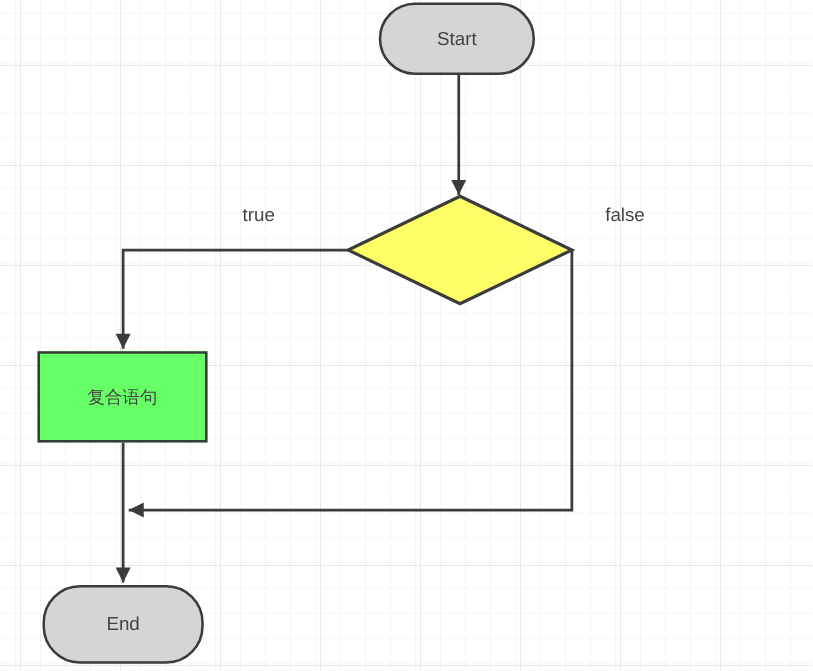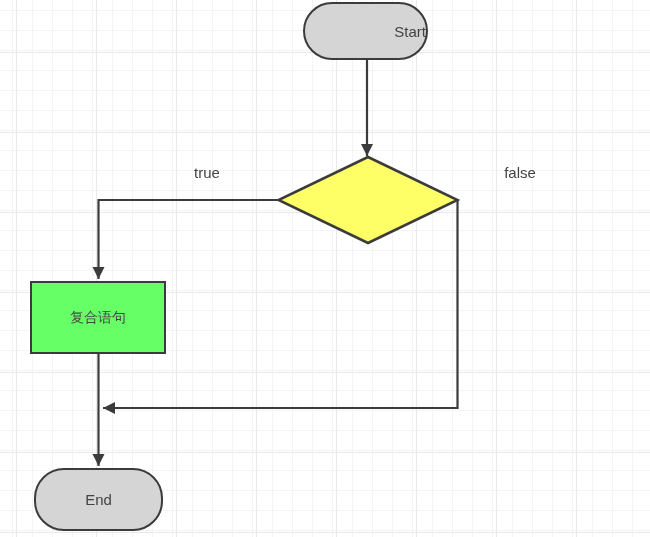--- a/index.html
+++ b/index.html
@@ -44,21 +44,21 @@
     align-items: center;
     justify-content: center;
     color: #444444;
     font-size: 15px;
     border: 2.5px solid #3b3b3b;
   }
   .terminator {
     background: #d5d5d5;
     border-radius: 30px;
   }
-  .node-start { left: 303px; top: 2px;   width: 125px; height: 58px; justify-content: flex-end; }
+  .node-start { left: 303px; top: 2px;   width: 125px; height: 58px; }
   .node-end   { left: 34px;  top: 468px; width: 129px; height: 63px; }
   .node-process {
     left: 30px; top: 281px; width: 136px; height: 73px;
     background: #66ff66;
     font-size: 14px;
   }
   .diamond-label {
     position: absolute;
     left: 278px; top: 155px;
     width: 180px; height: 88px;
@@ -71,21 +71,21 @@
   }
   .edge-label {
     position: absolute;
     color: #444444;
     font-size: 15px;
     transform: translate(-50%, -50%);
     white-space: nowrap;
     text-align: right;
   }
   .label-true  { left: 207px; top: 172px; }
-  .label-false { left: 520px; top: 172px; }
+  .label-false { left: 500px; top: 172px; }
 </style>
 </head>
 <body>
 
 <div class="canvas">
 
   <svg class="edges-layer" viewBox="0 0 650 537" xmlns="http://www.w3.org/2000/svg">
     <defs>
       <marker id="arrow" markerUnits="userSpaceOnUse" markerWidth="14" markerHeight="14" refX="13" refY="7" orient="auto">
         <path d="M1,1 L13,7 L1,13 Z" fill="#3b3b3b"></path>

